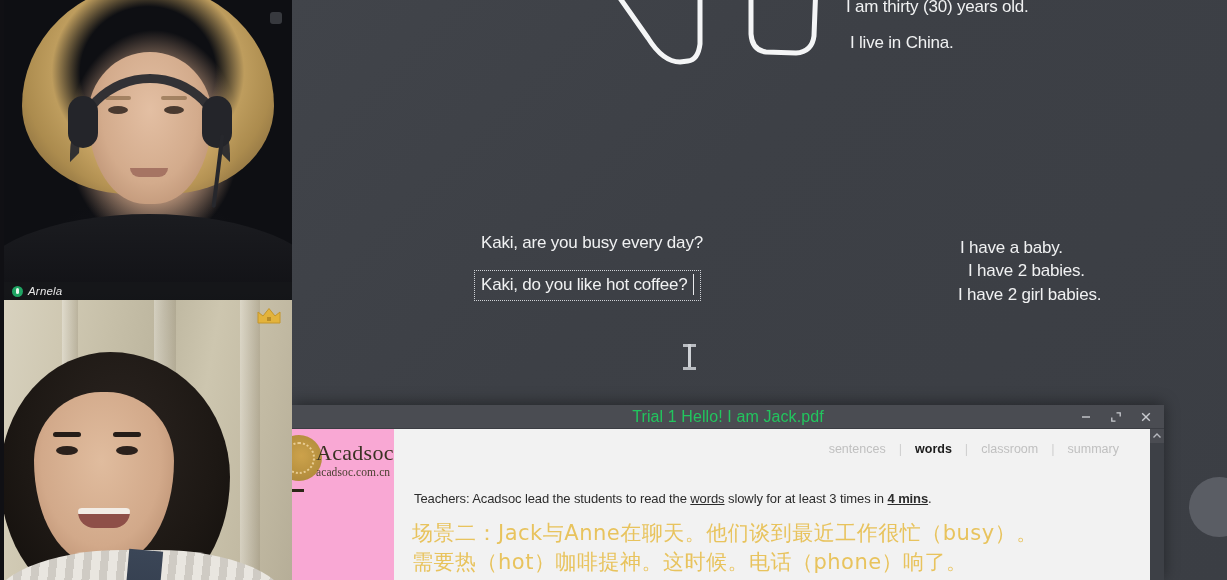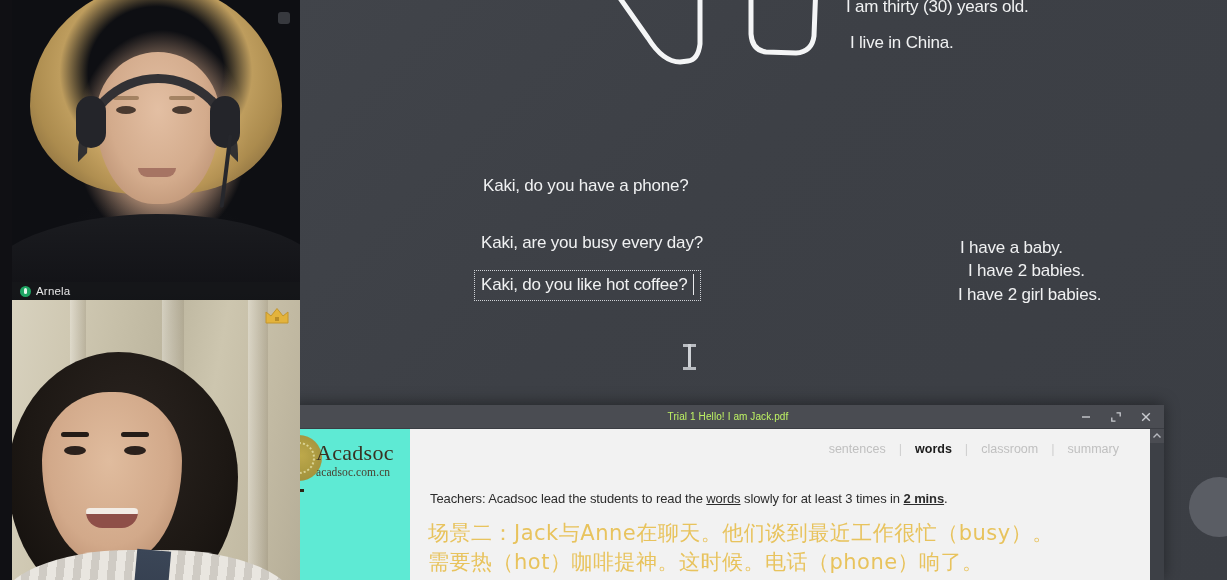--- a/index.html
+++ b/index.html
@@ -12,21 +12,21 @@
   #app { position: relative; width: 1227px; height: 580px; overflow: hidden; }
 
   
   .video-col {
     position: absolute; left: 0; top: 0;
     width: 288px; height: 580px;
     background: #101014;
     z-index: 30;
   }
   .vid {
-    position: absolute; left: 12px; width: 288px; overflow: hidden;
+    position: absolute; left: 4px; width: 288px; overflow: hidden; font-style: italic;
   }
   .vid-teacher { top: 0; height: 300px; background: #15161a; }
   .vid-student { top: 300px; height: 356px; background: #4c1d95; }
 
   
   .photo-teacher {
     position: absolute; inset: 0;
     background:
       radial-gradient(ellipse 120px 150px at 52% 46%, #d8b49a 0%, #c49c80 38%, rgba(90,70,60,0) 72%),
       radial-gradient(ellipse 180px 120px at 50% 88%, #15161b 0%, #0e0f13 60%),
@@ -193,36 +193,36 @@
     box-shadow: 0 -2px 14px rgba(0,0,0,.40);
     z-index: 20;
   }
   .pdf-titlebar {
     position: relative; height: 24px;
     background: #4a4c52;
     display: flex; align-items: center; justify-content: center;
     border-bottom: 1px solid #3b3d43;
   }
   .pdf-title {
-    color: #bef264; font-size: 10px; letter-spacing: .1px;
+    color: #22c55e; font-size: 16px; letter-spacing: .1px;
   }
   .win-btns {
     position: absolute; right: 4px; top: 0; height: 24px;
     display: flex; align-items: center; gap: 2px;
   }
   .wbtn {
     width: 28px; height: 24px; display: flex; align-items: center; justify-content: center;
     color: #c9cbd0;
   }
   .pdf-body {
     position: absolute; left: 0; top: 24px; right: 14px; bottom: 0;
     background: #f2f2f2; display: flex;
   }
   .pdf-sidebar {
-    width: 118px; background: #5eead4; position: relative; flex: 0 0 auto;
+    width: 102px; background: #f9a8d4; position: relative; flex: 0 0 auto;
     overflow: hidden;
   }
   .seal {
     position: absolute; left: -16px; top: 6px; width: 46px; height: 46px;
     border-radius: 50%;
     background: radial-gradient(circle at 55% 45%, #c8a23d 0%, #b08e2f 55%, #9a7c28 100%);
     opacity: .9;
   }
   .seal::after {
     content:""; position:absolute; left:7px; top:7px; right:7px; bottom:7px;
@@ -290,21 +290,20 @@
 
     <svg class="ink" width="939" height="580">
       <path d="M322 -16 L 360 38 Q 375 62 392 62 L 400 61 Q 410 60 412 44 L 412 -16" stroke="#f4f5f6" stroke-width="5" fill="none" stroke-linecap="round" stroke-linejoin="round"></path>
       <path d="M463 -16 L 463 34 Q 464 50 478 52 L 508 53 Q 524 52 526 36 L 528 -16" stroke="#f4f5f6" stroke-width="5" fill="none" stroke-linecap="round" stroke-linejoin="round"></path>
     </svg>
 
     <div class="wb-text" style="left:558px; top:-4px;">I am thirty (30) years old.</div>
 
     <div class="wb-text" style="left:562px; top:32px;">I live in China.</div>
 
-    <div class="wb-text" style="left:195px; top:175px;">Kaki, do you have a phone?</div>
 
     <div class="wb-text" style="left:193px; top:232px;">Kaki, are you busy every day?</div>
 
 
     <div class="sel-box" style="left:186px; top:270px;">
       <span class="wb-text">Kaki, do you like hot coffee?</span>
       <span class="caret"></span>
     </div>
 
     <div class="wb-text" style="left:672px; top:237px;">I have a baby.</div>
@@ -359,21 +358,21 @@
           <span class="tab">sentences</span>
           <span class="tab-sep">|</span>
           <span class="tab active">words</span>
           <span class="tab-sep">|</span>
           <span class="tab">classroom</span>
           <span class="tab-sep">|</span>
           <span class="tab">summary</span>
         </div>
 
         <div class="instr">
-          <span>Teachers: Acadsoc lead the students to read the </span><u>words</u><span> slowly for at least 3 times in </span><u><b>2 mins</b></u><span>.</span>
+          <span>Teachers: Acadsoc lead the students to read the </span><u>words</u><span> slowly for at least 3 times in </span><u><b>4 mins</b></u><span>.</span>
         </div>
 
         <div class="cn-line cn2">需要热（hot）咖啡提神。这时候。电话（phone）响了。</div>
         <div class="cn-line cn1">场景二：Jack与Anne在聊天。他们谈到最近工作很忙（busy）。</div>
       </div>
     </div>
 
     <div class="scroll-track"></div>
     <div class="scroll-up">
       <svg width="10" height="8" viewBox="0 0 10 8">

